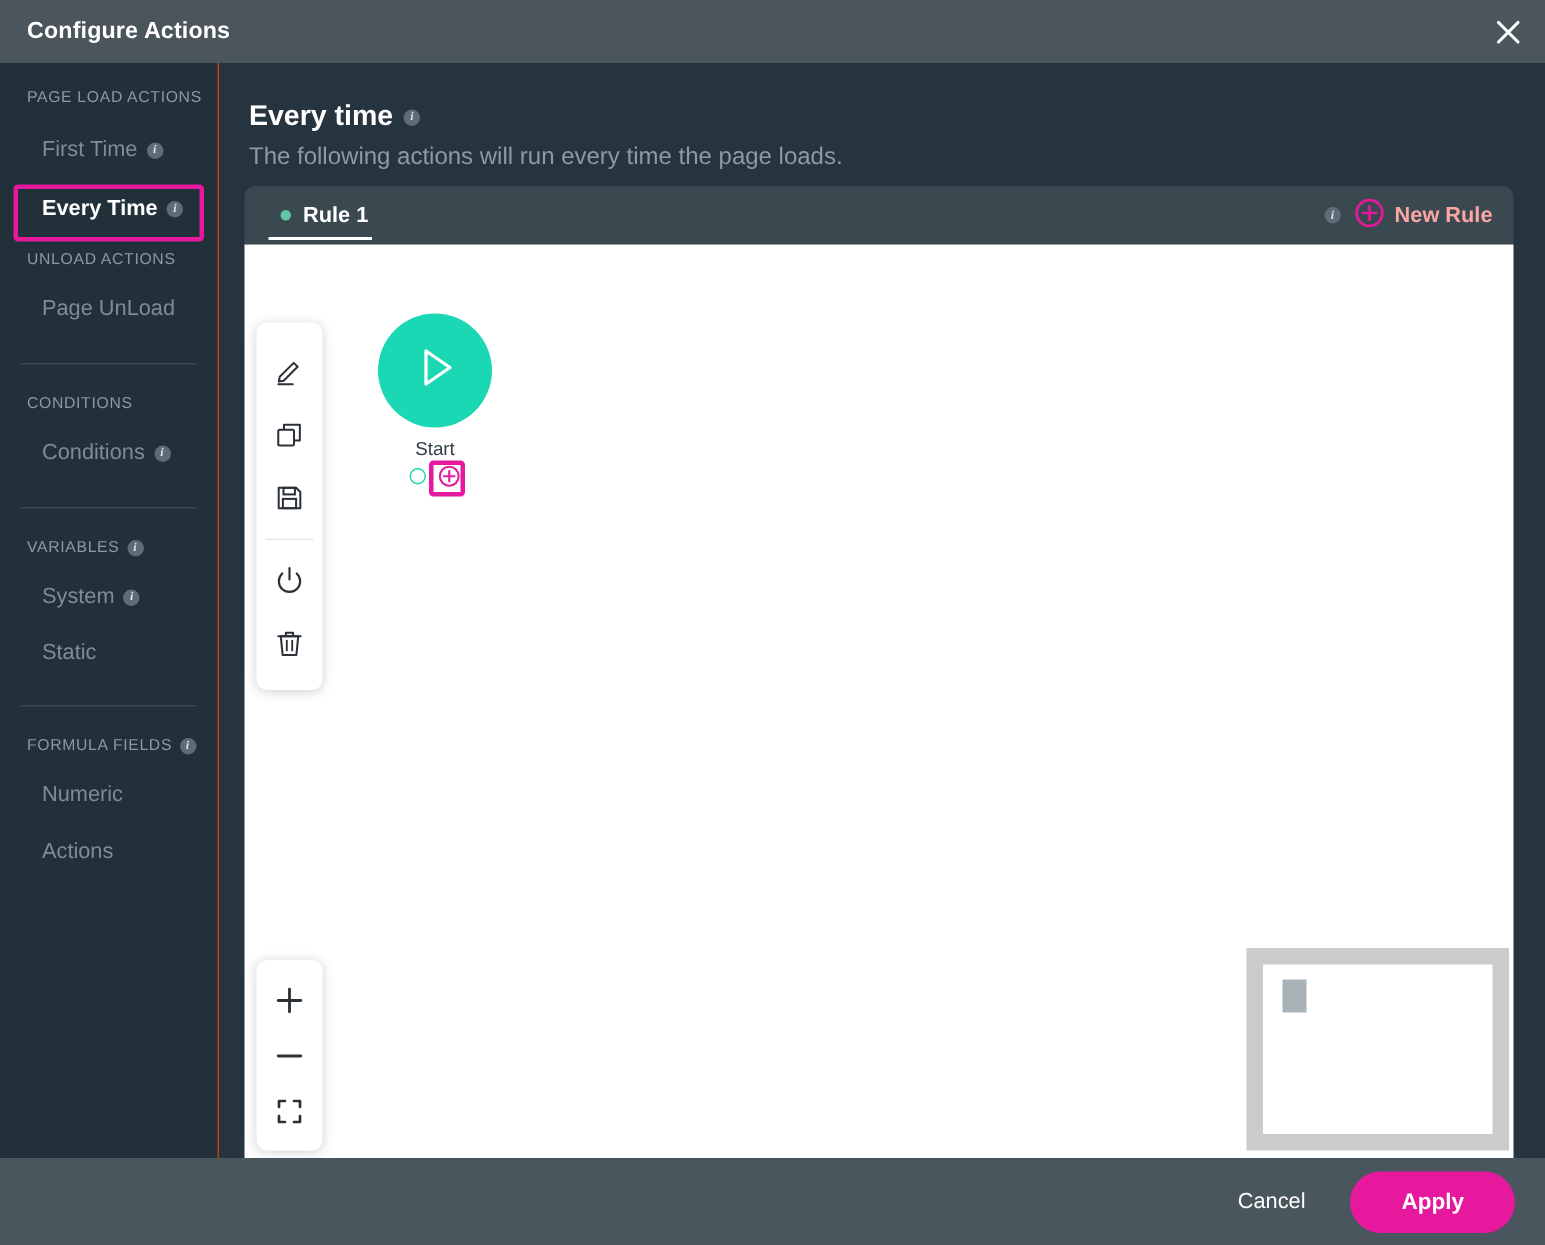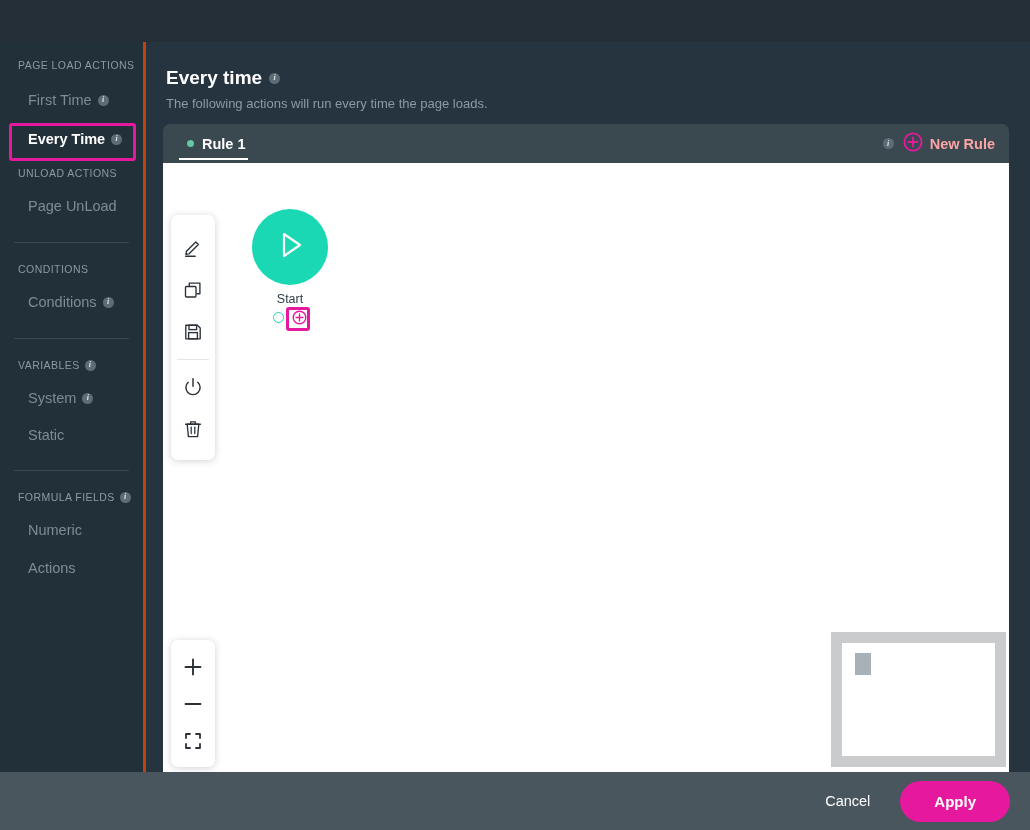--- a/index.html
+++ b/index.html
@@ -26,21 +26,21 @@
     position:absolute;right:10px;top:6px;width:30px;height:30px;
     display:flex;align-items:center;justify-content:center;cursor:pointer;
   }
   .close-btn svg{display:block;}
 
   
   .sidebar{
     position:absolute;left:0;top:42px;width:146px;height:730px;
     background:#22303a;
     box-sizing:border-box;
-    border-right:3px solid #c2410c;
+    border-right:1px solid #c2410c;
   }
   .side-group-title{
     color:#8b9aa2;font-size:10.5px;letter-spacing:.45px;
     padding:0 0 0 18px;display:flex;align-items:center;gap:5px;
   }
   .side-item{
     font-size:14.5px;color:#7e8c95;
     padding:0 0 0 28px;display:flex;align-items:center;gap:6px;
     height:28px;cursor:pointer;
   }
@@ -68,21 +68,21 @@
     background:#263440;
     box-sizing:border-box;
   }
   .page-title{
     position:absolute;left:20px;top:25px;
     color:#ffffff;font-size:19px;font-weight:bold;
     display:flex;align-items:center;gap:7px;
   }
   .page-sub{
     position:absolute;left:20px;top:54px;
-    color:#8d9aa2;font-size:13px;
+    color:#8d9aa2;font-size:16px;
   }
 
   
   .tabstrip{
     position:absolute;left:17px;top:82px;width:846px;height:39px;
     background:#3a4850;border-radius:7px 7px 0 0;
     box-sizing:border-box;
   }
   .tab{
     position:absolute;left:16px;top:0;height:39px;
@@ -186,20 +186,29 @@
     background:#e5189e;color:#ffffff;font-size:15px;font-weight:bold;
     border:none;border-radius:22px;padding:12px 34px;cursor:pointer;
     font-family:"Liberation Sans", sans-serif;
   }
 </style>
 </head>
 <body>
 
 <div class="app">
 
+  <div class="titlebar">
+    <div class="titlebar-text">Configure Actions</div>
+    <div class="close-btn">
+      <svg width="17" height="17" viewBox="0 0 17 17">
+        <line x1="2" y1="2" x2="15" y2="15" stroke="#ffffff" stroke-width="2.1" stroke-linecap="round"></line>
+        <line x1="15" y1="2" x2="2" y2="15" stroke="#ffffff" stroke-width="2.1" stroke-linecap="round"></line>
+      </svg>
+    </div>
+  </div>
 
   <div class="sidebar">
 
     <div style="height:17px;"></div>
     <div class="side-group-title">
       <span>PAGE LOAD ACTIONS</span>
     </div>
     <div style="height:15px;"></div>
     <div class="side-item">
       <span>First Time</span>

